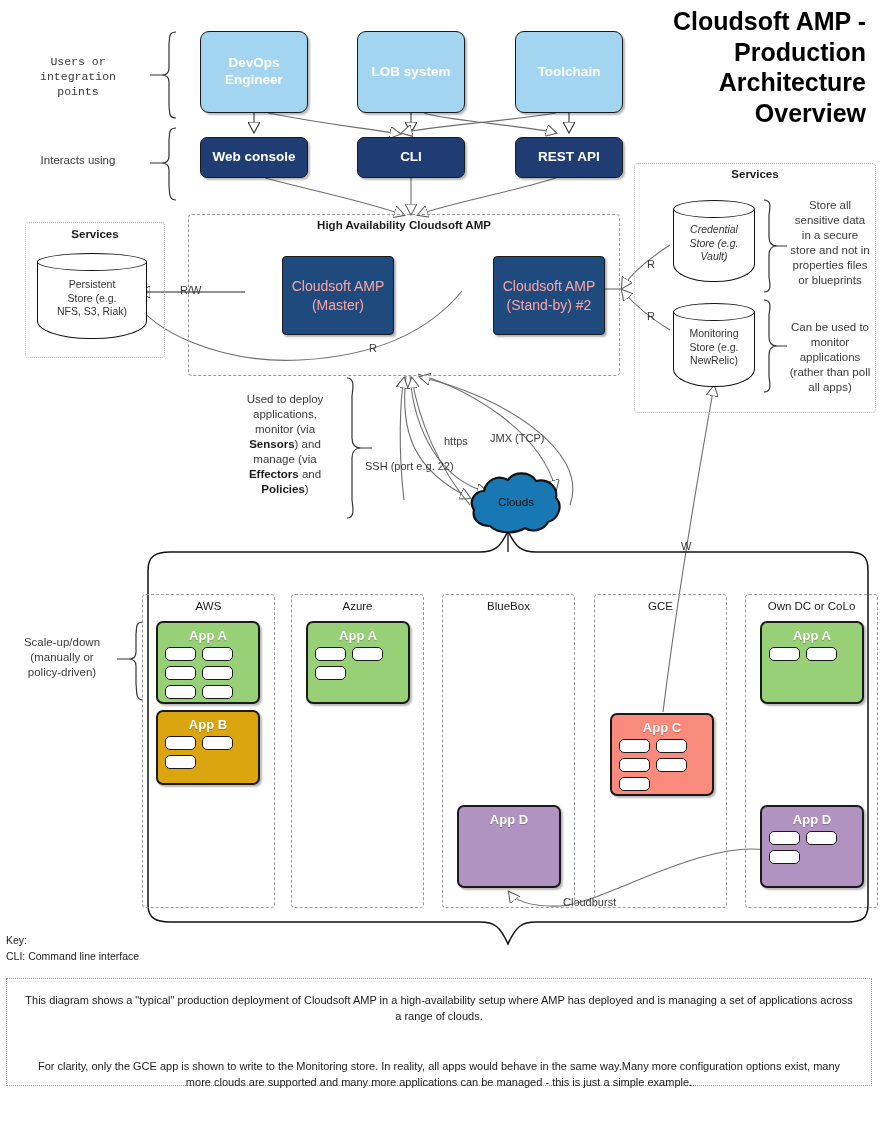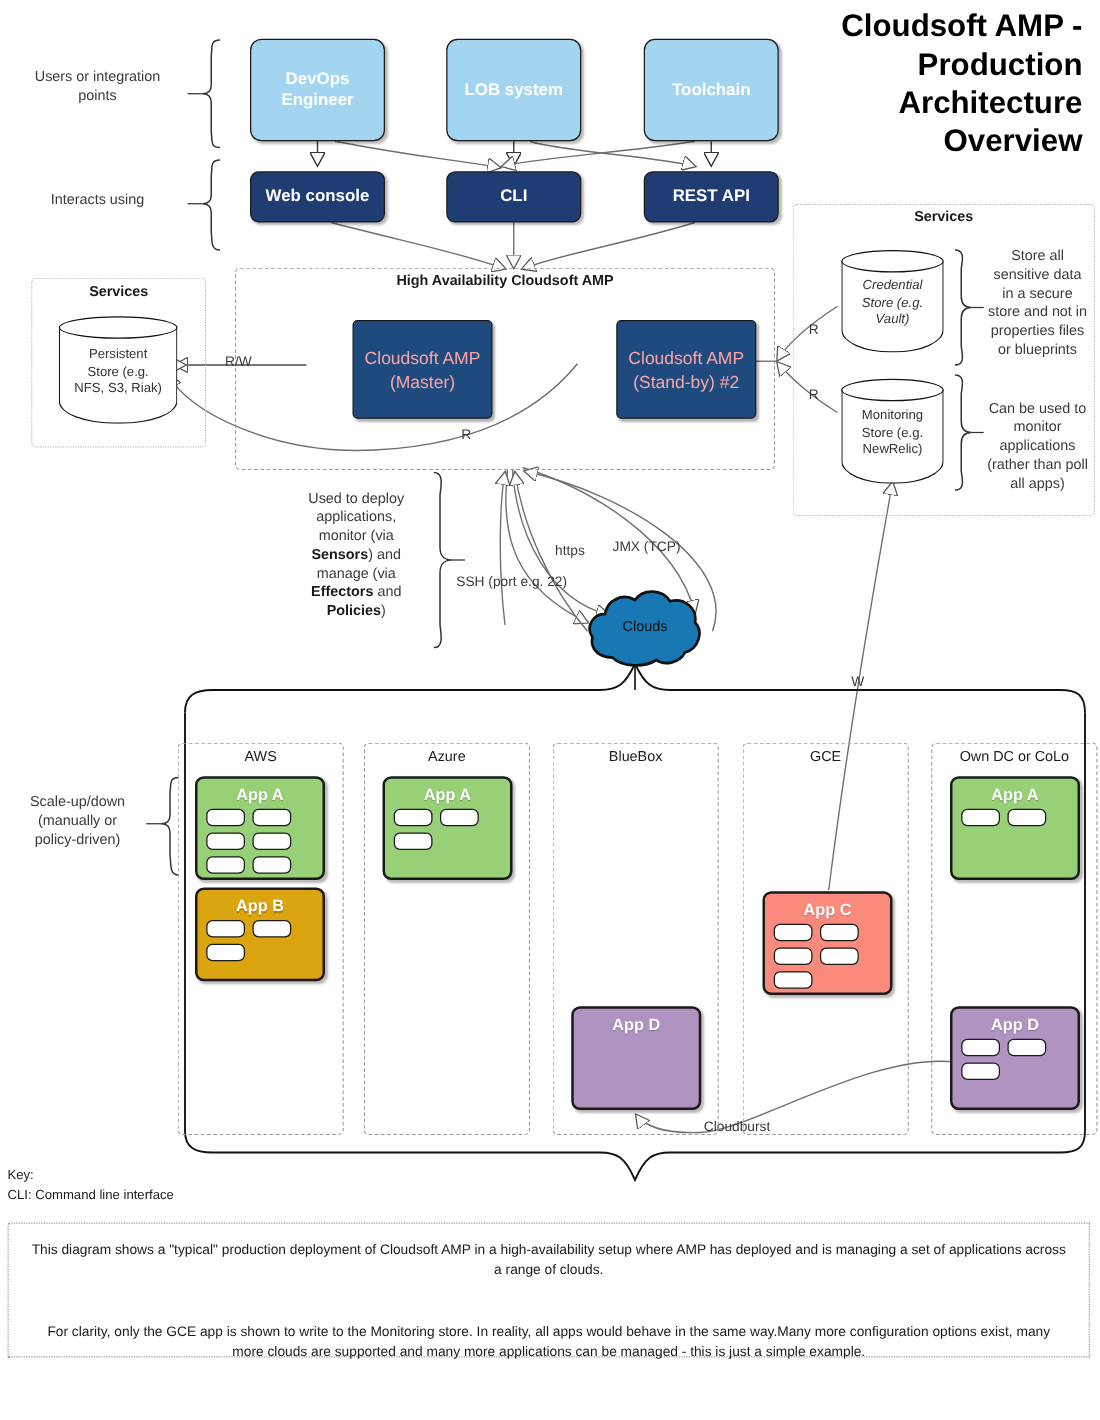--- a/index.html
+++ b/index.html
@@ -169,21 +169,21 @@
     </g>
   </svg>
 
   <div class="title">
     <div>Cloudsoft AMP -</div>
     <div>Production</div>
     <div>Architecture</div>
     <div>Overview</div>
   </div>
 
-  <div class="calloutlabel" style="left:12px; top:55px; width:132px;">Users or integration<br>points</div>
+  <div class="calloutlabel" style="left:12px; top:55px; width:132px;font-family:Liberation Mono, monospace;">Users or integration<br>points</div>
   <div class="calloutlabel" style="left:12px; top:153px; width:132px;">Interacts using</div>
   <div class="calloutlabel" style="left:8px; top:635px; width:108px;">Scale-up/down<br>(manually or<br>policy-driven)</div>
 
   <div class="node n-light" style="left:200px; top:31px; width:108px; height:82px;">
     <span>DevOps<br>Engineer</span>
   </div>
   <div class="node n-light" style="left:357px; top:31px; width:108px; height:82px;">
     <span>LOB system</span>
   </div>
   <div class="node n-light" style="left:515px; top:31px; width:108px; height:82px;">
@@ -208,21 +208,21 @@
   </div>
   <div class="node n-amp" style="left:461px; top:256px; width:112px; height:79px;">
     <span>Cloudsoft AMP<br>(Stand-by) #2</span>
   </div>
 
   <div class="edgelabel" style="left:369px; top:342px;">R</div>
 
   <div class="dotbox" style="left:25px; top:222px; width:140px; height:136px;"></div>
   <div class="boxlabel" style="left:25px; top:228px; width:140px;">Services</div>
 
-  <div class="cyl" style="left:47px; top:253px; width:95px; height:86px;">
+  <div class="cyl" style="left:37px; top:253px; width:110px; height:86px;">
     <div class="cyl-body"></div>
     <div class="cyl-top"></div>
     <div class="cyl-text">Persistent<br>Store (e.g.<br>NFS, S3, Riak)</div>
   </div>
   <div class="edgelabel" style="left:180px; top:284px;">R/W</div>
 
   <div class="dotbox" style="left:634px; top:163px; width:242px; height:250px;"></div>
   <div class="boxlabel" style="left:634px; top:168px; width:242px;">Services</div>
 
   <div class="cyl" style="left:673px; top:200px; width:82px; height:82px;font-style:italic;">

